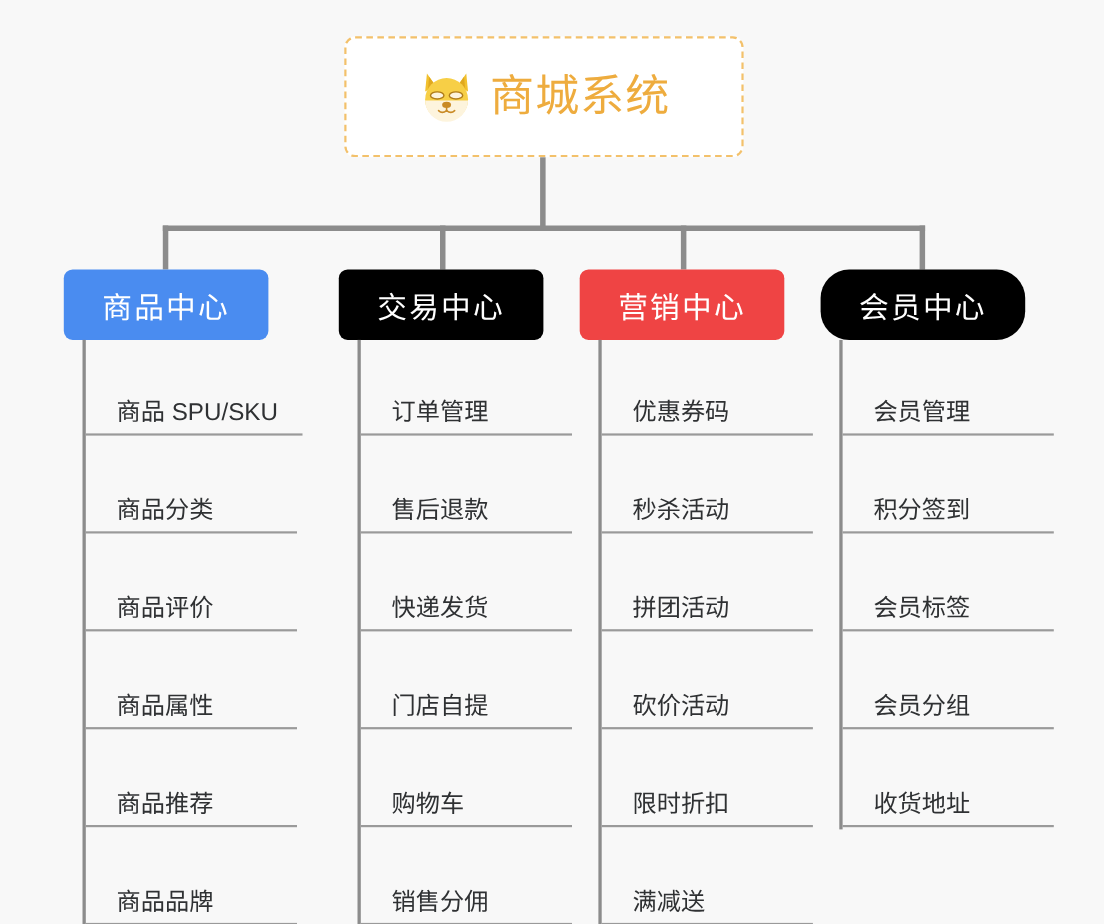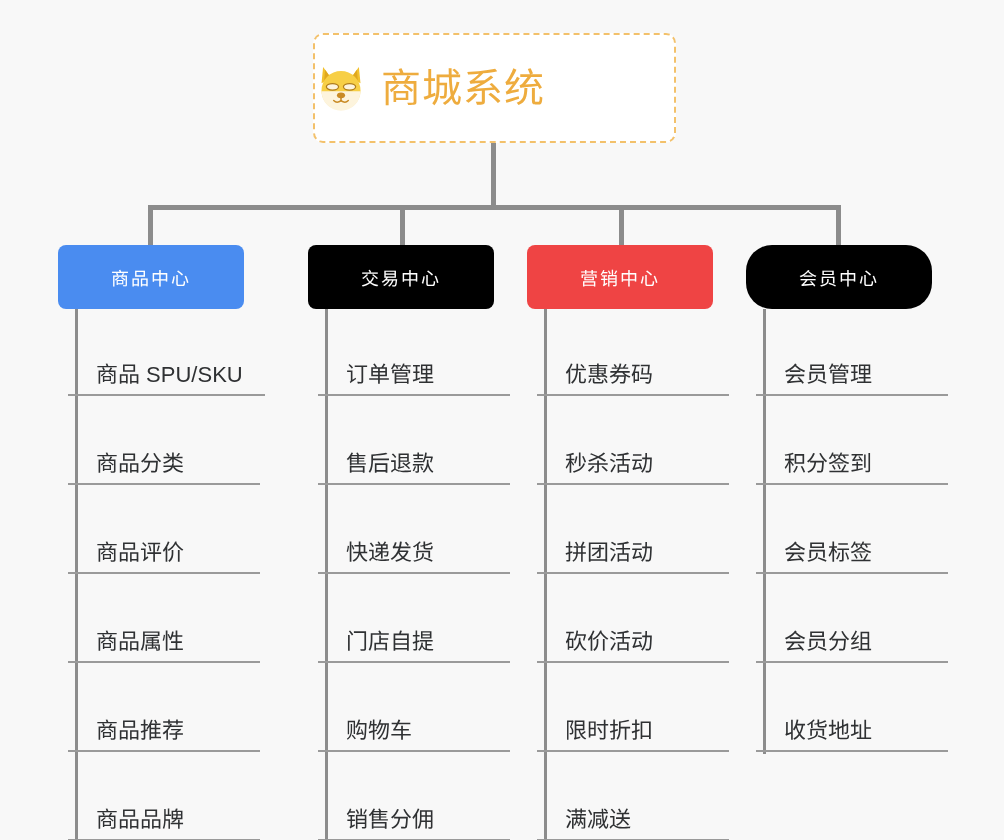--- a/index.html
+++ b/index.html
@@ -28,20 +28,21 @@
     left: 313px;
     top: 33px;
     width: 363px;
     height: 110px;
     box-sizing: border-box;
     background: #ffffff;
     border: 2px dashed #f3c16b;
     border-radius: 10px;
     display: flex;
     align-items: center;
+    justify-content: center;
     gap: 14px;
   }
   .root-icon {
     width: 52px;
     height: 52px;
     flex: 0 0 auto;
     display: block;
   }
   .root-title {
     font-size: 40px;
@@ -84,41 +85,41 @@
     width: 220px;
   }
   .cat-box {
     width: 186px;
     height: 64px;
     border-radius: 8px;
     display: flex;
     align-items: center;
     justify-content: center;
     color: #ffffff;
-    font-size: 18px;
+    font-size: 27px;
     letter-spacing: 2px;
     white-space: nowrap;
     position: relative;
     top: 40px;
   }
 
   .leaf-rail {
     position: relative;
     top: 40px;
     margin-left: 17px;
     border-left: 3px solid #8c8c8c;
     padding-top: 0;
   }
   .leaf {
     height: 89px;
     box-sizing: border-box;
     display: flex;
     align-items: flex-end;
     justify-content: flex-start;
-    padding-left: 18px;
+    padding-left: 28px;
     padding-bottom: 2px;
   }
   .leaf-label {
     font-size: 22px;
     color: #2f3133;
     white-space: nowrap;
     line-height: 1.15;
     border-bottom: 2px solid #9a9a9a;
     padding: 0 22px 7px 0;
     margin-left: -28px;

